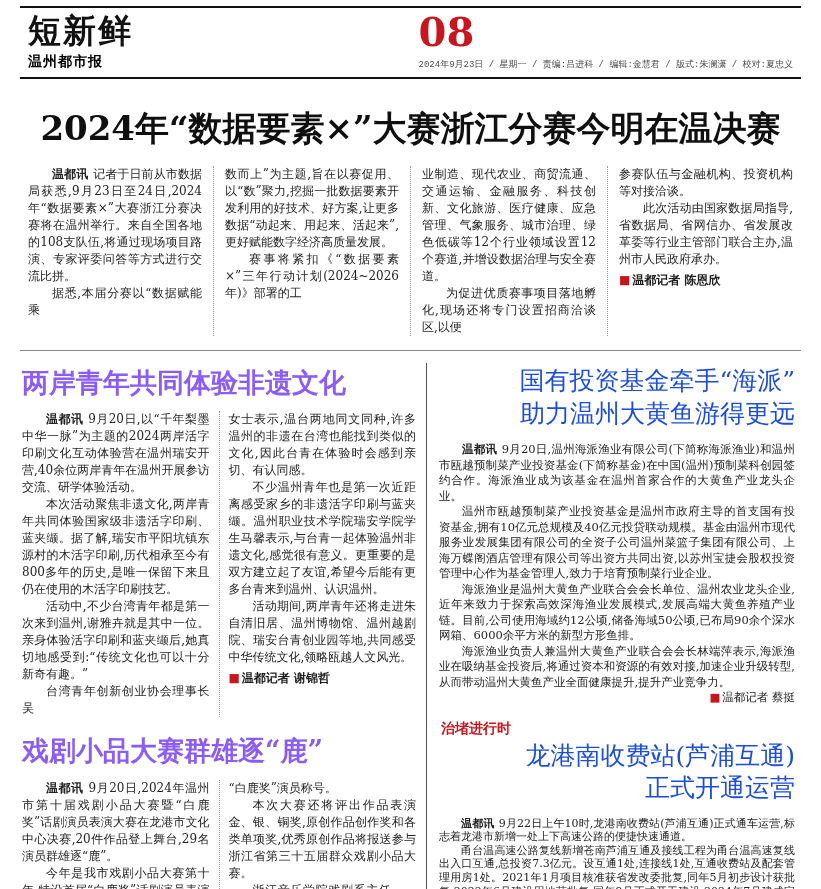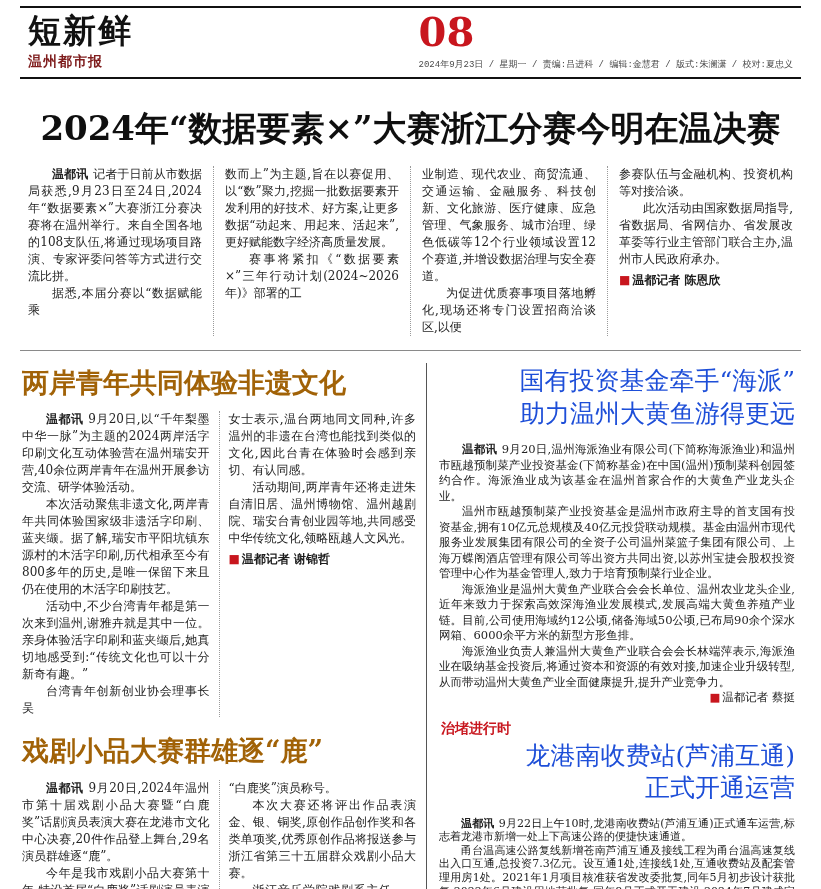--- a/index.html
+++ b/index.html
@@ -7,21 +7,21 @@
   .page {
     width:821px; height:889px; margin:0 auto; background:#ffffff;
     font-family:"DejaVu Serif","Liberation Serif",serif;
     color:#1d1d1d; overflow:hidden; position:relative;
     padding:0 20px;
   }
   
   .top-rule { height:2px; background:#111; margin-top:6px; }
   .header-row { display:flex; justify-content:space-between; align-items:flex-end; padding:4px 8px 6px 8px; }
   .section-title { font-size:33px; font-weight:900; letter-spacing:2px; line-height:1.05; color:#111; }
-  .masthead { font-size:14px; font-weight:900; color:#7f1d1d; margin-top:4px; letter-spacing:1px; }
+  .masthead { font-size:14px; font-weight:900; color:#000000; margin-top:4px; letter-spacing:1px; }
   .header-right { text-align:left; }
   .page-number { font-size:40px; font-weight:900; color:#c8161e; line-height:1; }
   .date-line { font-size:9px; color:#4a4a4a; margin-top:6px; font-family:Liberation Mono, monospace; }
   .header-rule { height:2px; background:#111; }
 
   
   .lead-headline {
     text-align:center; font-size:34px; font-weight:900; color:#0f0f0f;
     margin:30px 0 18px 0; letter-spacing:0px; line-height:1.15;
   }
@@ -40,21 +40,21 @@
   .byline-inline { float:right; font-weight:400; }
 
   .section-rule { height:1px; background:#8a8a8a; margin:14px 0 0 0; }
 
   
   .bottom { display:flex; margin-top:10px; }
   .bottom-left { width:398px; }
   .v-divider { width:1px; background:#555; margin:2px 12px 0 8px; }
   .bottom-right { flex:1 1 0; padding-right:6px; }
 
-  .sub-headline { font-size:27px; font-weight:900; color:#a16207; line-height:1.2; margin:6px 0 12px 2px; }
+  .sub-headline { font-size:27px; font-weight:900; color:#8b5cf6; line-height:1.2; margin:6px 0 12px 2px; }
   .cols-2 .col { padding:0 9px; }
   .cols-2 .col:first-child { padding-left:2px; }
   .cols-2 .col:last-child { padding-right:2px; }
 
   .a3 { margin-top:18px; }
 
   
   .r-headline { font-size:25px; font-weight:400; color:#1d4ed8; line-height:1.3; margin:4px 0 12px 2px;text-align:right; }
   .a4 .para { font-size:11.5px; line-height:15.5px; }
   .kicker { color:#c8161e; font-weight:900; font-size:14px; margin:14px 0 2px 2px;
@@ -116,20 +116,21 @@
         <h3 class="sub-headline">两岸青年共同体验非遗文化</h3>
         <div class="cols cols-2">
           <div class="col">
             <p class="para indent"><b class="lede">温都讯</b><span>9月20日,以“千年梨墨中华一脉”为主题的2024两岸活字印刷文化互动体验营在温州瑞安开营,40余位两岸青年在温州开展参访交流、研学体验活动。</span></p>
             <p class="para indent">本次活动聚焦非遗文化,两岸青年共同体验国家级非遗活字印刷、蓝夹缬。据了解,瑞安市平阳坑镇东源村的木活字印刷,历代相承至今有800多年的历史,是唯一保留下来且仍在使用的木活字印刷技艺。</p>
             <p class="para indent">活动中,不少台湾青年都是第一次来到温州,谢雅卉就是其中一位。亲身体验活字印刷和蓝夹缬后,她真切地感受到:“传统文化也可以十分新奇有趣。”</p>
             <p class="para indent">台湾青年创新创业协会理事长吴</p>
           </div>
           <div class="col">
             <p class="para">女士表示,温台两地同文同种,许多温州的非遗在台湾也能找到类似的文化,因此台青在体验时会感到亲切、有认同感。</p>
+            <p class="para indent">不少温州青年也是第一次近距离感受家乡的非遗活字印刷与蓝夹缬。温州职业技术学院瑞安学院学生马馨表示,与台青一起体验温州非遗文化,感觉很有意义。更重要的是双方建立起了友谊,希望今后能有更多台青来到温州、认识温州。</p>
             <p class="para indent">活动期间,两岸青年还将走进朱自清旧居、温州博物馆、温州越剧院、瑞安台青创业园等地,共同感受中华传统文化,领略瓯越人文风光。</p>
             <p class="byline"><span class="byline-marker">■</span><span>温都记者 谢锦哲</span></p>
           </div>
         </div>
       </article>
 
       <article class="a3">
         <h3 class="sub-headline">戏剧小品大赛群雄逐“鹿”</h3>
         <div class="cols cols-2">
           <div class="col">

